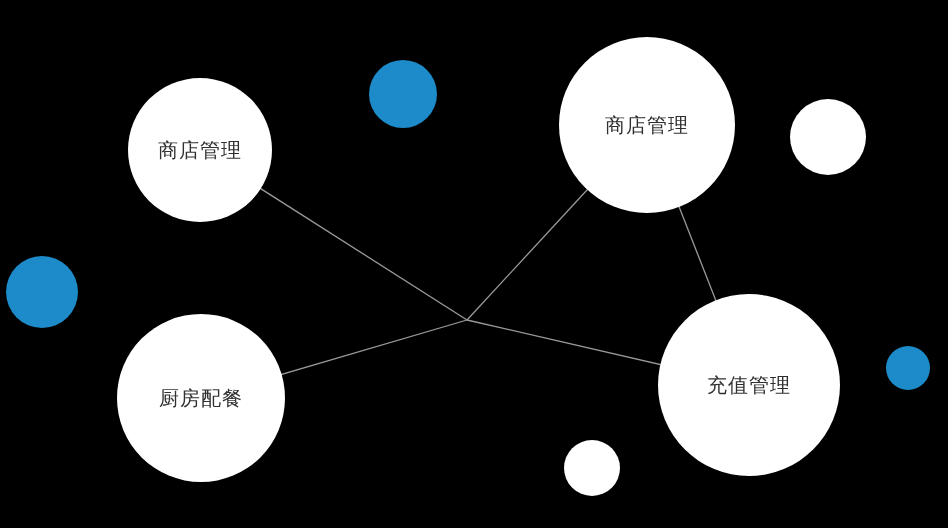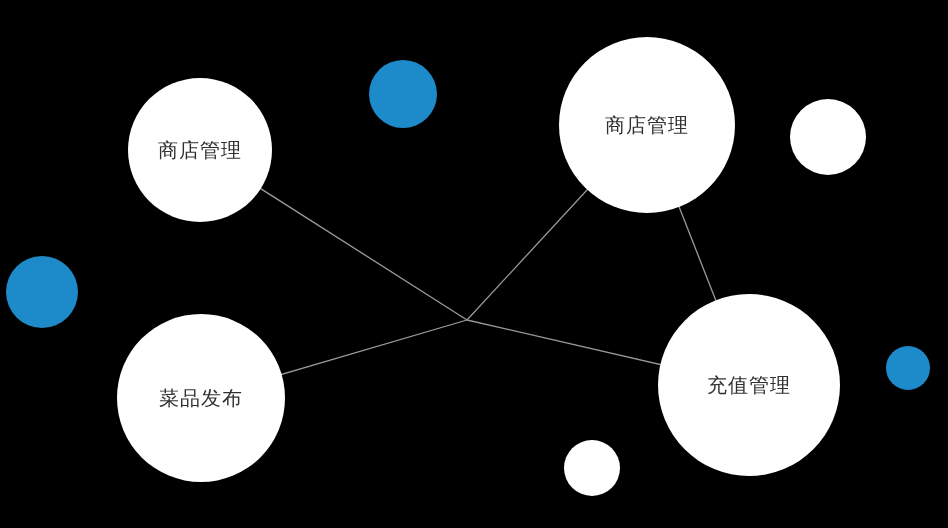--- a/index.html
+++ b/index.html
@@ -102,21 +102,21 @@
 
   <div class="node node-personnel">
     <span class="label">商店管理</span>
   </div>
 
   <div class="node node-store">
     <span class="label">商店管理</span>
   </div>
 
   <div class="node node-recharge">
-    <span class="label">菜品发布</span>
+    <span class="label">厨房配餐</span>
   </div>
 
   <div class="node node-kitchen">
     <span class="label">充值管理</span>
   </div>
 
   <div class="decor blue decor-blue-top"></div>
   <div class="decor blue decor-blue-left"></div>
   <div class="decor blue decor-blue-right"></div>
   <div class="decor white decor-white-topright"></div>

